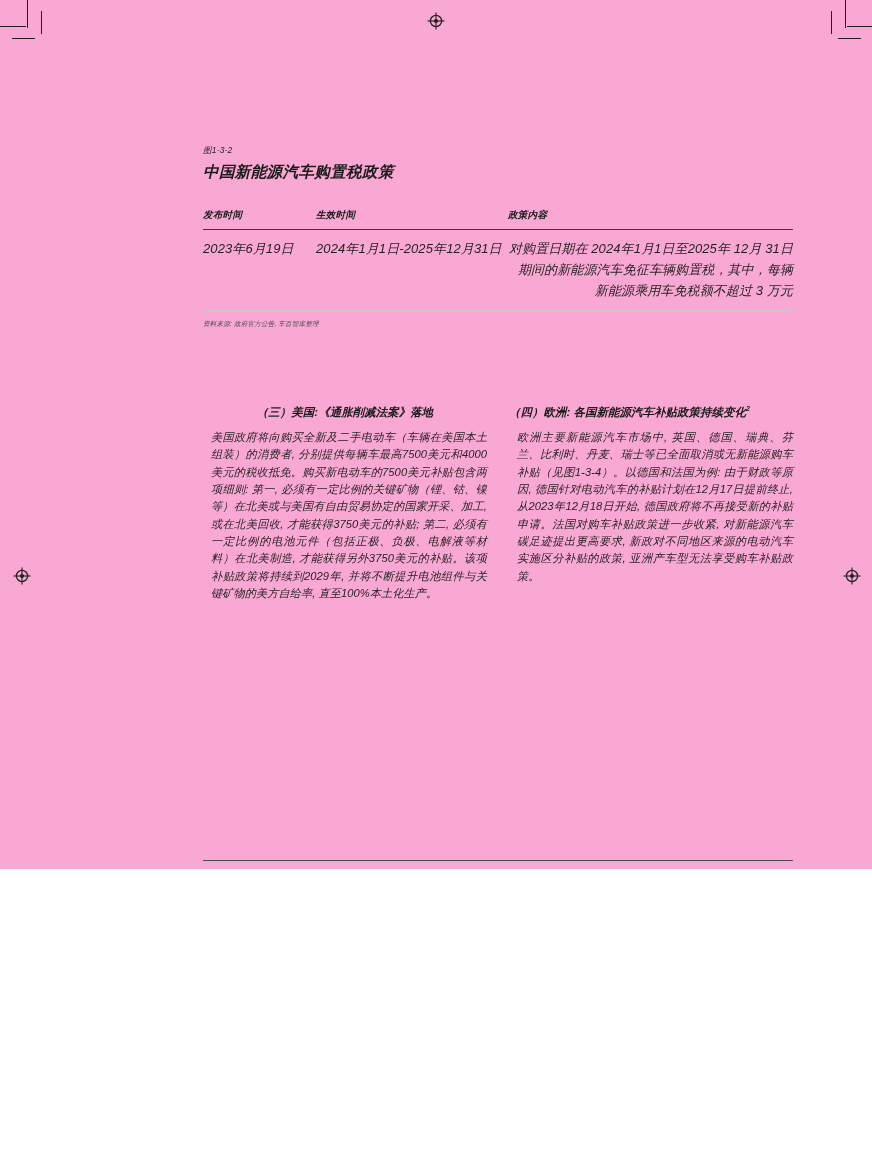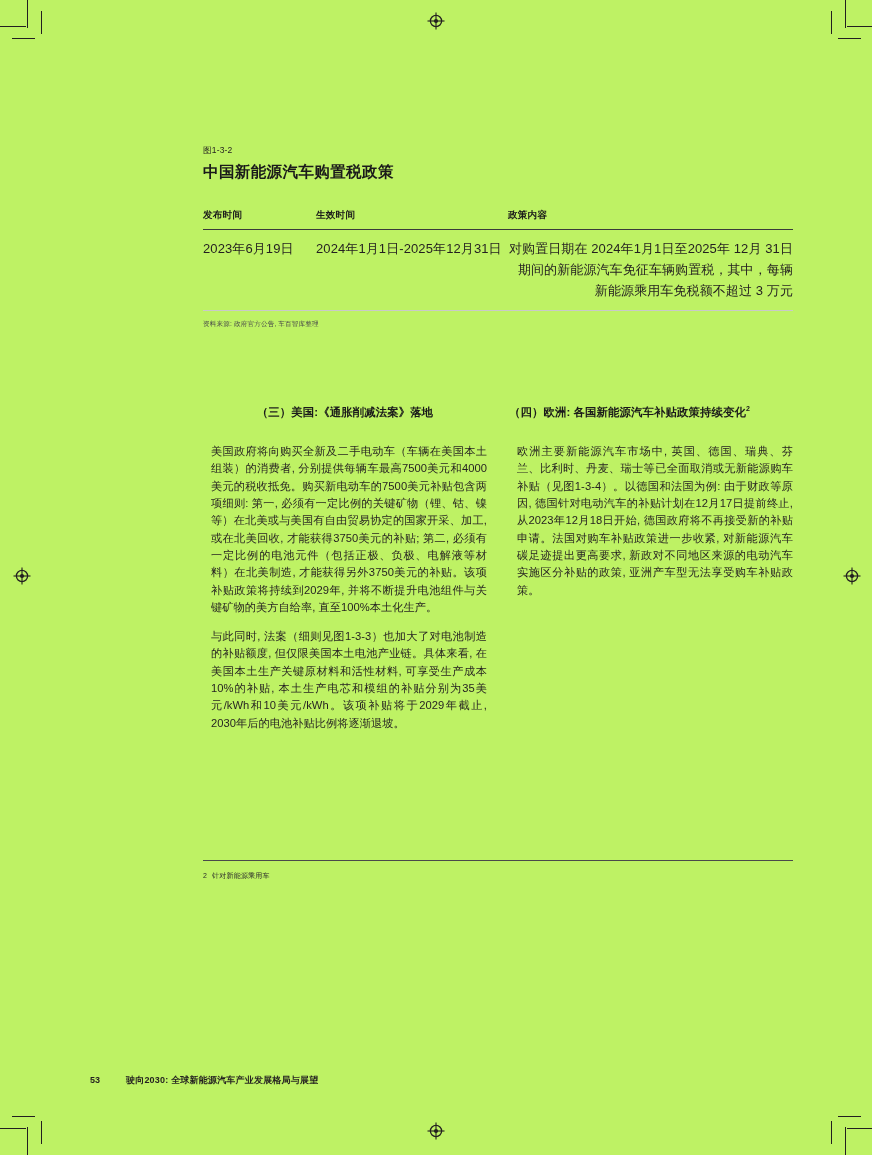--- a/index.html
+++ b/index.html
@@ -7,23 +7,24 @@
     padding: 0;
     background: #ffffff;
   }
   body {
     font-family: "Liberation Sans", "DejaVu Sans", sans-serif;
     color: #231f20;
   }
   #page {
     position: relative;
     width: 872px;
-    height: 1155px;
-    background: #bef264;
+    height: 869px;
+    background: #f9a8d4;
     overflow: hidden;
+    font-style: italic;
   }
 
   
   .crop-line {
     position: absolute;
     background: #231f20;
   }
   .reg-mark {
     position: absolute;
     width: 18px;
@@ -105,21 +106,21 @@
     gap: 22px;
   }
   .col {
     width: 284px;
   }
   .sec-head {
     font-size: 11.4px;
     font-weight: bold;
     line-height: 1.42;
     color: #1a1a1a;
-    margin: 0 0 23px 0;
+    margin: 0 0 9px 0;
     letter-spacing: 0.1px;
   }
   .col-left .sec-head { text-align: center; }
   .col-right .sec-head { text-align: left; }
   .sec-head sup {
     font-size: 7px;
     vertical-align: super;
     font-weight: bold;
   }
   p.body {
@@ -253,21 +254,20 @@
       </tbody>
     </table>
 
     <div class="source-note">资料来源: 政府官方公告, 车百智库整理</div>
   </div>
 
   <div id="columns">
     <div class="col col-left">
       <h2 class="sec-head">（三）美国:《通胀削减法案》落地</h2>
       <p class="body">美国政府将向购买全新及二手电动车（车辆在美国本土组装）的消费者, 分别提供每辆车最高7500美元和4000美元的税收抵免。购买新电动车的7500美元补贴包含两项细则: 第一, 必须有一定比例的关键矿物（锂、钴、镍等）在北美或与美国有自由贸易协定的国家开采、加工, 或在北美回收, 才能获得3750美元的补贴; 第二, 必须有一定比例的电池元件（包括正极、负极、电解液等材料）在北美制造, 才能获得另外3750美元的补贴。该项补贴政策将持续到2029年, 并将不断提升电池组件与关键矿物的美方自给率, 直至100%本土化生产。</p>
-      <p class="body">与此同时, 法案（细则见图1-3-3）也加大了对电池制造的补贴额度, 但仅限美国本土电池产业链。具体来看, 在美国本土生产关键原材料和活性材料, 可享受生产成本10%的补贴, 本土生产电芯和模组的补贴分别为35美元/kWh和10美元/kWh。该项补贴将于2029年截止, 2030年后的电池补贴比例将逐渐退坡。</p>
     </div>
     <div class="col col-right">
       <h2 class="sec-head"><span>（四）欧洲: 各国新能源汽车补贴政策持续变化</span><sup>2</sup></h2>
       <p class="body">欧洲主要新能源汽车市场中, 英国、德国、瑞典、芬兰、比利时、丹麦、瑞士等已全面取消或无新能源购车补贴（见图1-3-4）。以德国和法国为例: 由于财政等原因, 德国针对电动汽车的补贴计划在12月17日提前终止, 从2023年12月18日开始, 德国政府将不再接受新的补贴申请。法国对购车补贴政策进一步收紧, 对新能源汽车碳足迹提出更高要求, 新政对不同地区来源的电动汽车实施区分补贴的政策, 亚洲产车型无法享受购车补贴政策。</p>
     </div>
   </div>
 
   <div id="footnote-wrap">
     <div class="footnote-rule"></div>
     <div class="footnote-text"><span class="fn-num">2</span><span>针对新能源乘用车</span></div>

